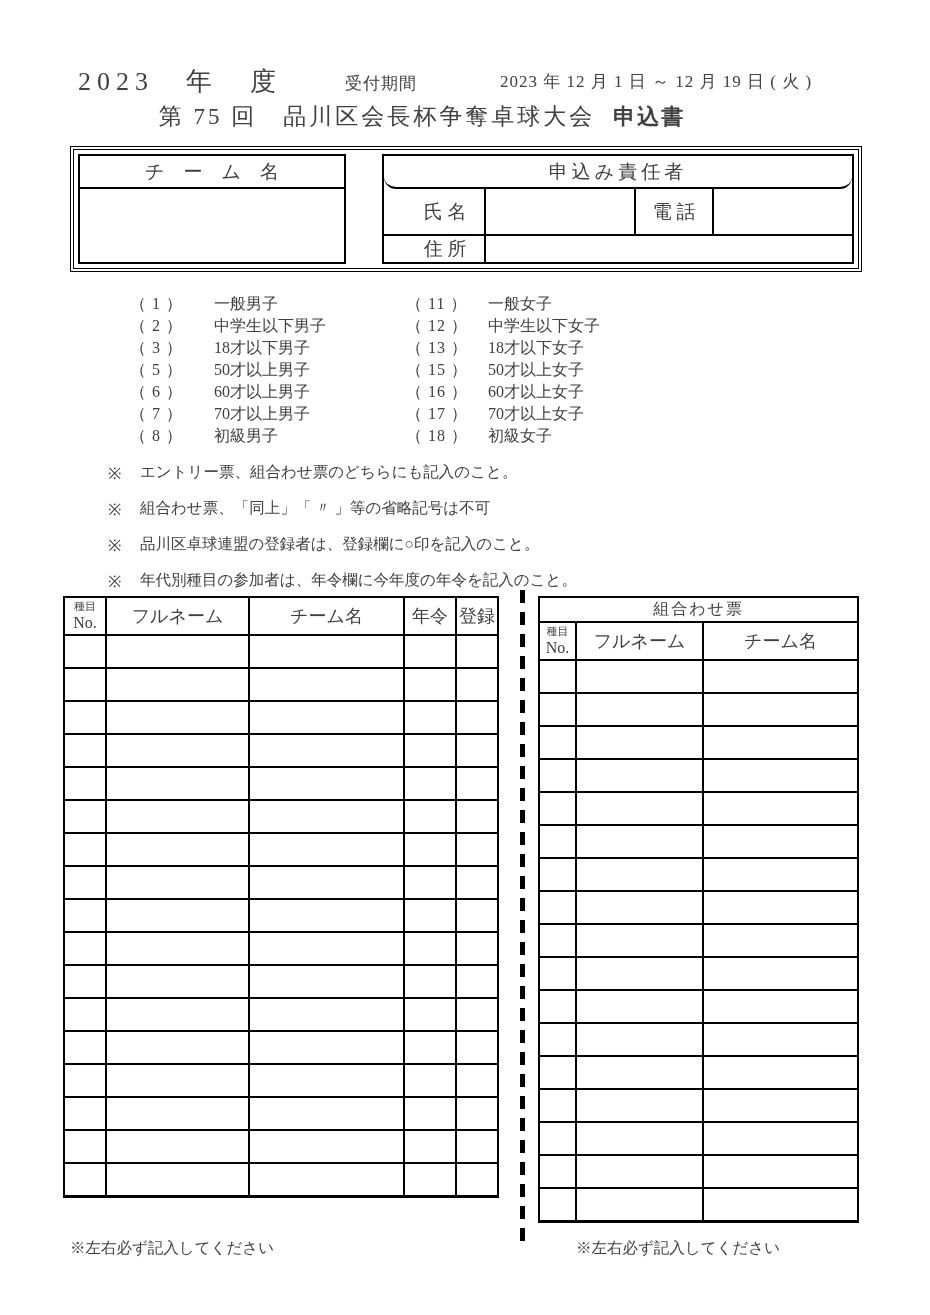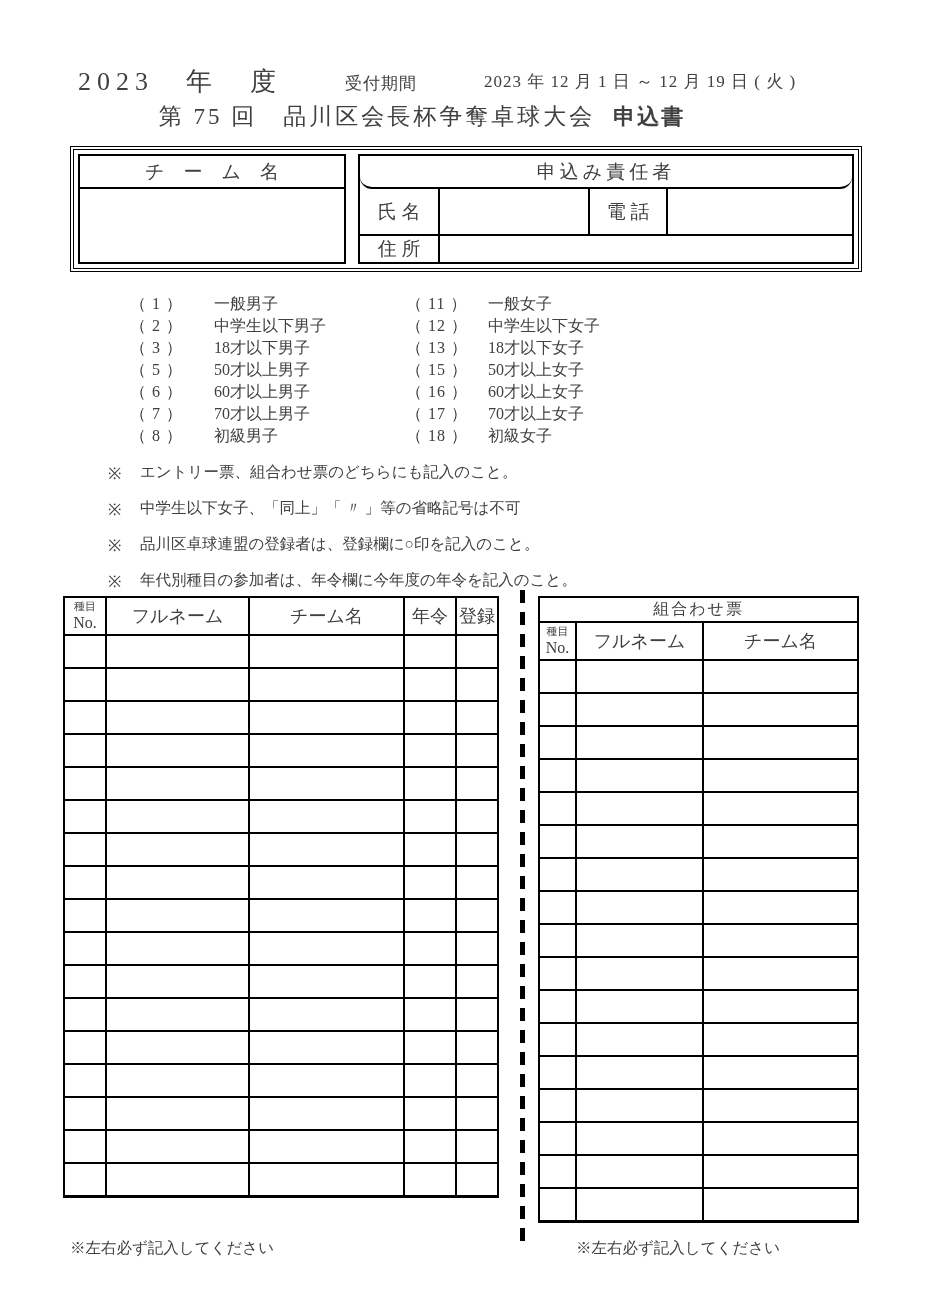--- a/index.html
+++ b/index.html
@@ -3,35 +3,35 @@
 <meta charset="utf-8">
 <style>
   html,body{margin:0;padding:0;background:#e8e8e8;}
   .page{
     position:relative;width:930px;height:1315px;background:#ffffff;color:#404040;
     font-family:"Liberation Serif","DejaVu Serif",serif;overflow:hidden;margin:0 auto;
   }
   
   .year{position:absolute;top:64px;left:78px;font-size:26px;letter-spacing:6px;}
   .recep{position:absolute;top:72px;left:345px;font-size:17px;font-family:"Liberation Sans","DejaVu Sans",sans-serif;letter-spacing:1px;}
-  .period{position:absolute;top:70px;left:484px;font-size:17px;letter-spacing:1px;}
+  .period{position:absolute;top:70px;left:500px;font-size:17px;letter-spacing:1px;}
   .title-row{position:absolute;top:101px;left:0;width:100%;text-align:center;box-sizing:border-box;padding-right:86px;white-space:nowrap;}
   .title-main{font-size:23px;letter-spacing:3px;}
   .title-suffix{font-size:22px;font-weight:bold;font-family:"Liberation Sans","DejaVu Sans",sans-serif;margin-left:18px;letter-spacing:2px;}
   
   .info-box{
     position:absolute;top:146px;left:70px;width:792px;height:126px;box-sizing:border-box;
-    border:4px double #000;padding:4px;display:flex;gap:12px;
+    border:4px double #000;padding:4px;display:flex;gap:36px;
   }
   .team-box{border:2px solid #000;width:268px;box-sizing:border-box;display:flex;flex-direction:column;}
   .team-hdr{height:31px;line-height:31px;border-bottom:2px solid #000;text-align:center;font-size:19px;}
   .team-blank{flex:1;}
   .resp-box{border:2px solid #000;flex:1;box-sizing:border-box;display:flex;flex-direction:column;}
   .resp-hdr{height:31px;line-height:31px;border-bottom:2px solid #000;text-align:center;font-size:19px;letter-spacing:4px;border-radius:12px;}
-  .resp-row{display:flex;}
+  .resp-row{display:flex;padding-left:22px;}
   .resp-row.r1{height:46px;border-bottom:2px solid #000;}
   .resp-row.r2{flex:1;}
   .cell-lbl{width:80px;border-right:2px solid #000;font-size:19px;display:flex;align-items:center;justify-content:center;box-sizing:border-box;}
   .cell-lbl.phone{border-left:2px solid #000;border-right:2px solid #000;width:80px;}
   .blank-mid{width:148px;}
   .blank-end{flex:1;}
   
   .cat-grid{
     position:absolute;top:295px;left:130px;font-size:16px;
     display:grid;grid-template-columns:84px 192px 82px auto;row-gap:5px;line-height:17px;
@@ -126,21 +126,21 @@
       <span class="cat-label">初級女子</span>
     </div>
 
   <div class="notes" id="notes">
       <div class="note-line">
         <span class="note-mark">※</span>
         <span>エントリー票、組合わせ票のどちらにも記入のこと。</span>
       </div>
       <div class="note-line">
         <span class="note-mark">※</span>
-        <span>中学生以下女子、「同上」「 〃 」等の省略記号は不可</span>
+        <span>組合わせ票、「同上」「 〃 」等の省略記号は不可</span>
       </div>
       <div class="note-line">
         <span class="note-mark">※</span>
         <span>品川区卓球連盟の登録者は、登録欄に○印を記入のこと。</span>
       </div>
       <div class="note-line">
         <span class="note-mark">※</span>
         <span>年代別種目の参加者は、年令欄に今年度の年令を記入のこと。</span>
       </div>
     </div>

